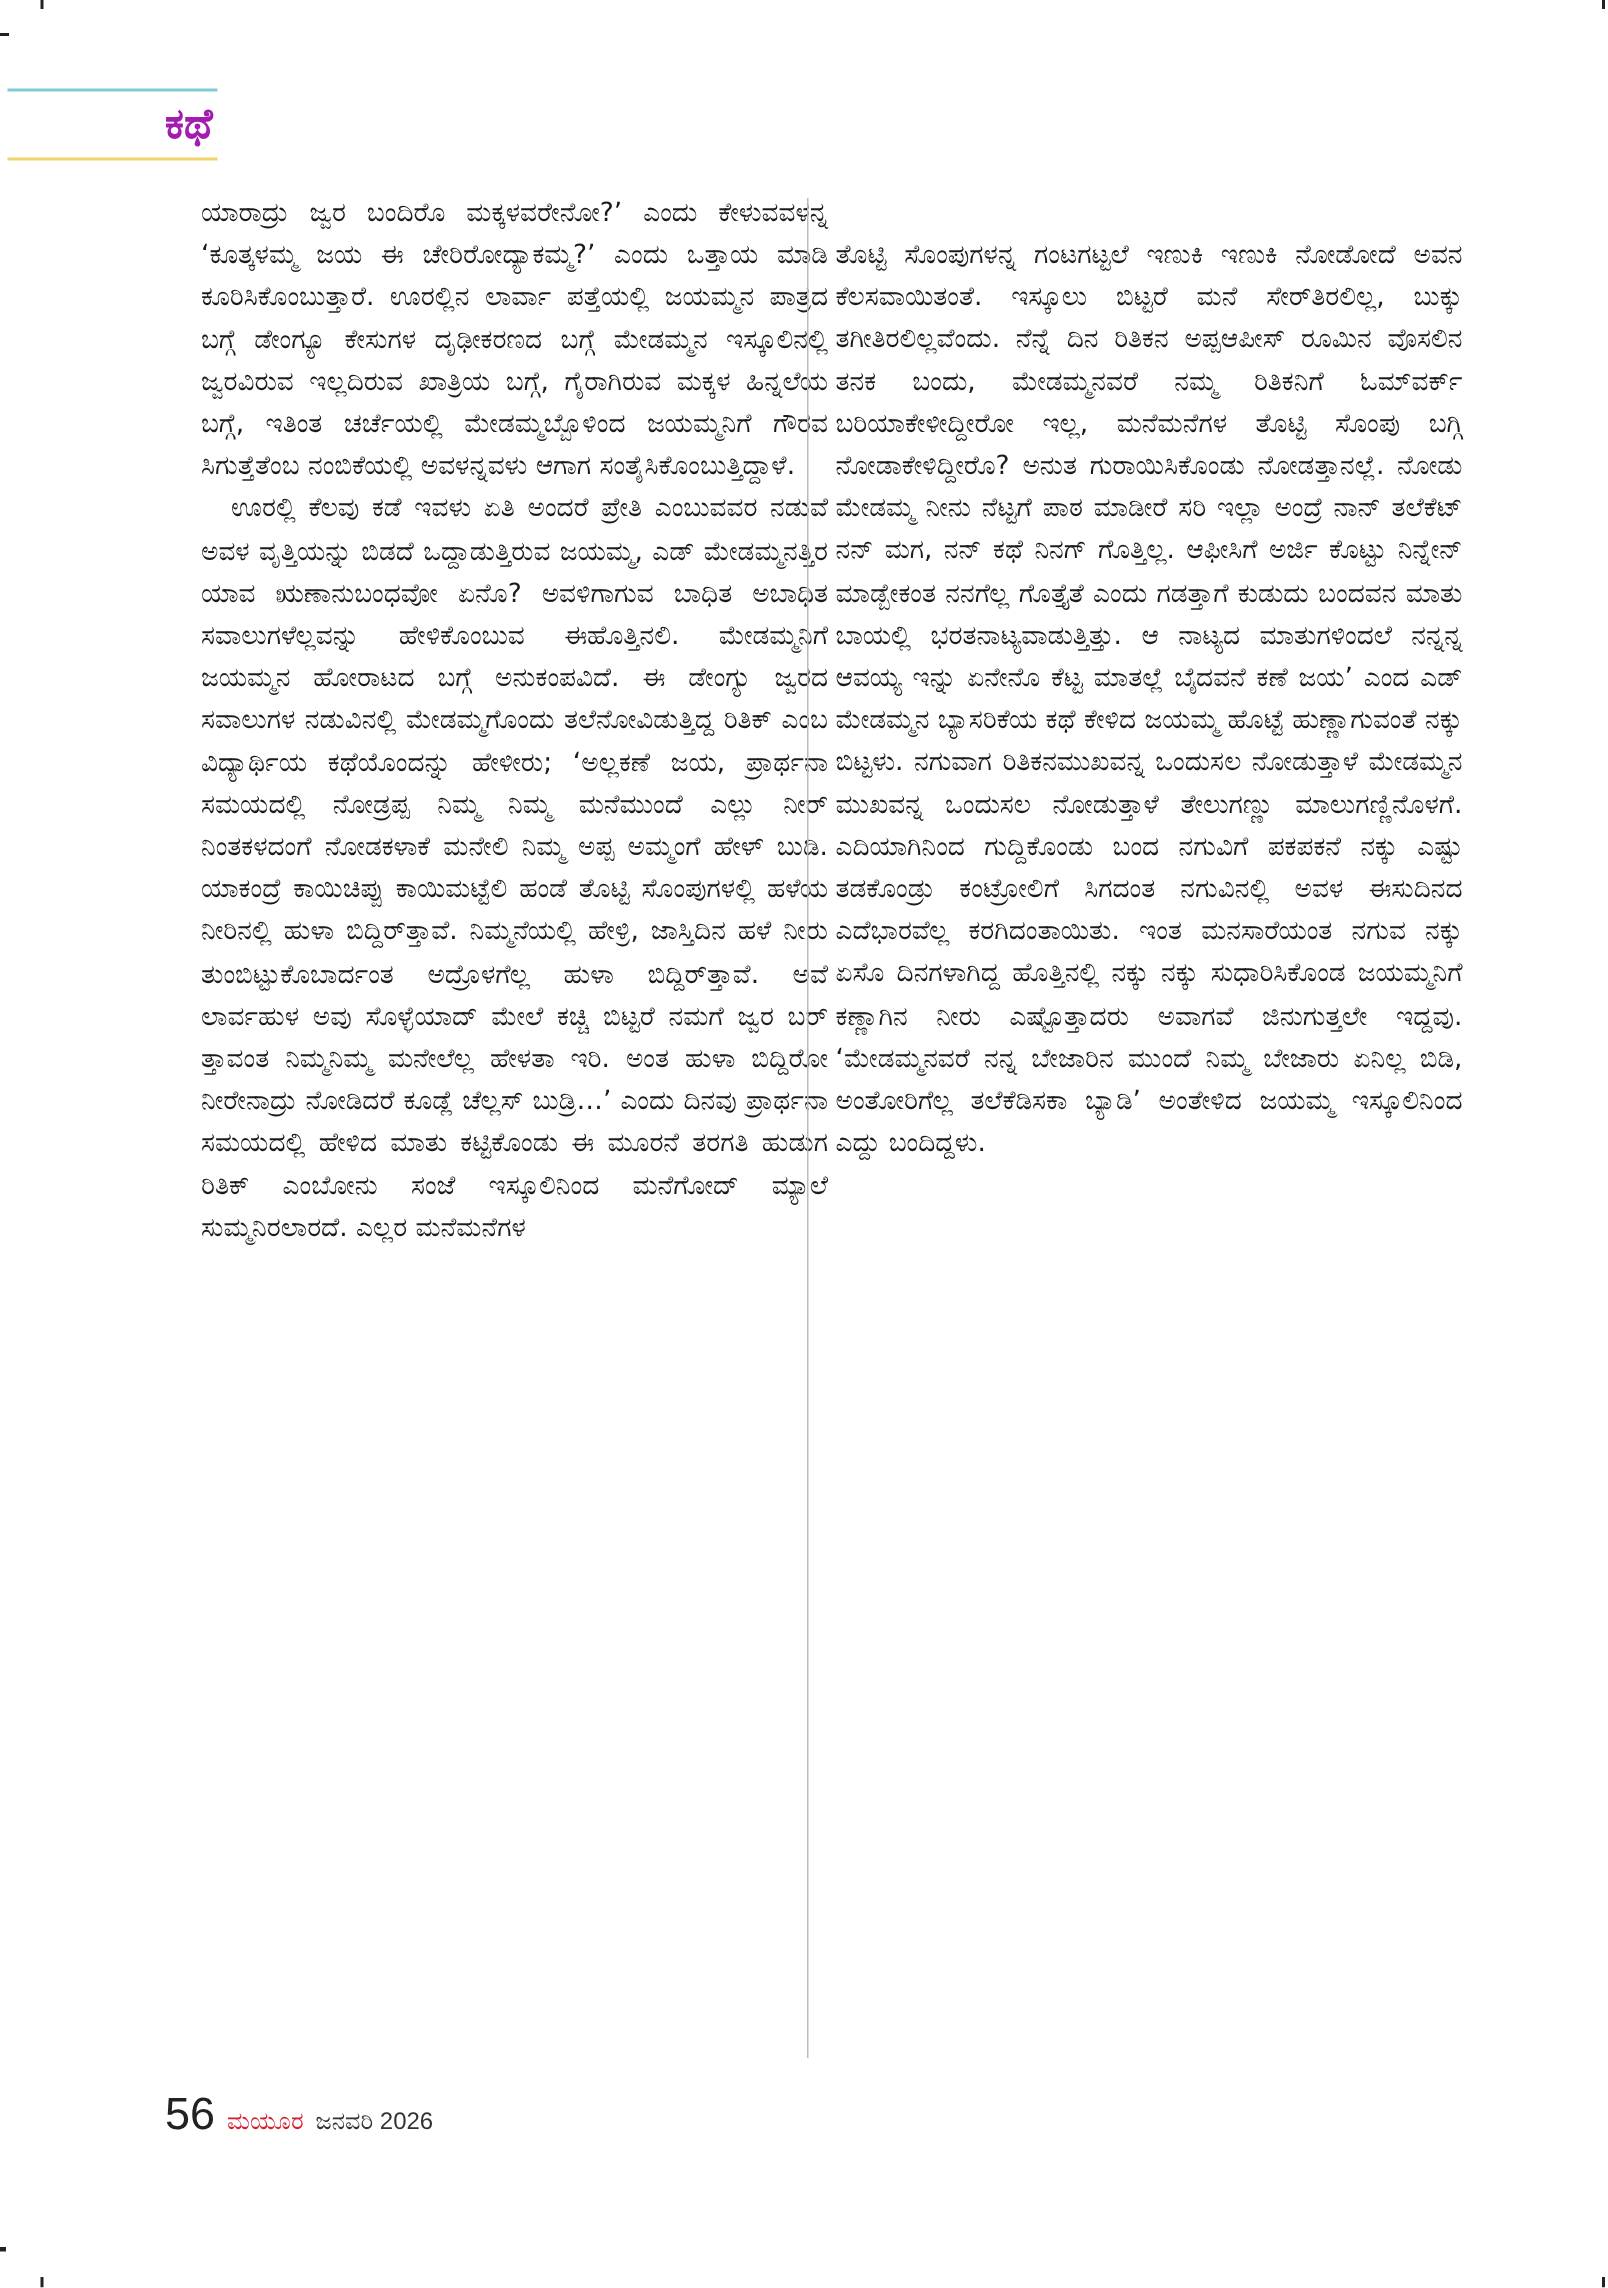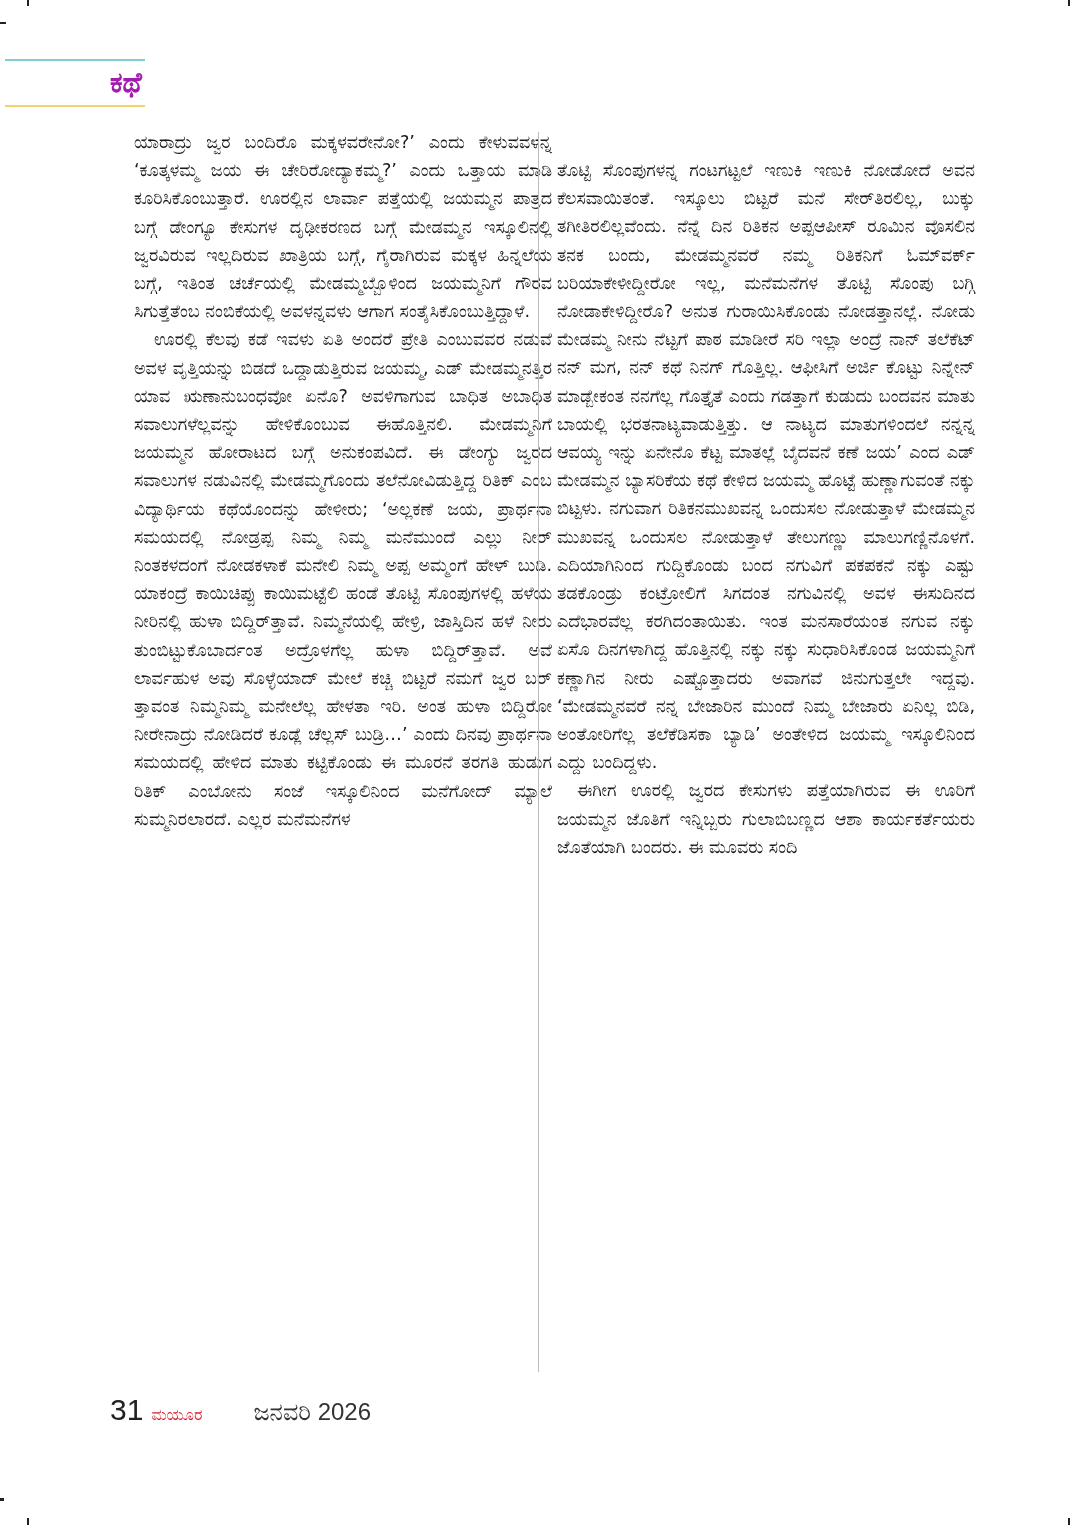--- a/index.html
+++ b/index.html
@@ -18,21 +18,21 @@
     font-size: 17.6px; line-height: 28.2px; text-align: justify;
   }
   .col p { margin: 0; }
   .col p.indent { text-indent: 20px; }
   .col-left { left: 110px; margin-left: 24px; }
   .col-right { left: 557px; margin-top: 28px; }
   .divider { position: absolute; left: 538px; top: 132px; width: 1px; height: 1240px; background: #bbbbbb; }
   .footer { position: absolute; left: 110px; top: 1393px; display: flex; align-items: baseline; gap: 8px; }
   .page-num { font-family: "Liberation Sans", sans-serif; font-size: 30px; color: #222; }
   .mag { font-weight: normal; font-size: 16px; color: #d6212f; }
-  .issue { font-family: "Liberation Sans", sans-serif; font-size: 24px; color: #333; margin-left: 43px; }
+  .issue { font-family: "Liberation Sans", sans-serif; font-size: 16px; color: #333; }
 </style>
 </head>
 <body>
 
 <div class="crop" style="left:27px;top:0;width:2px;height:6px;"></div>
 <div class="crop" style="left:0;top:22px;width:6px;height:2px;"></div>
 <div class="crop" style="left:1068px;top:0;width:2px;height:6px;"></div>
 <div class="crop" style="left:0;top:1498px;width:4px;height:3px;"></div>
 <div class="crop" style="left:27px;top:1518px;width:2px;height:7px;"></div>
 <div class="crop" style="left:1068px;top:1518px;width:2px;height:7px;"></div>
@@ -43,20 +43,19 @@
 
 <div class="col col-left">
   <p>ಯಾರಾದ್ರು ಜ್ವರ ಬಂದಿರೊ ಮಕ್ಕಳವರೇನೋ?’ ಎಂದು ಕೇಳುವವಳನ್ನ ‘ಕೂತ್ಕಳಮ್ಮ ಜಯ ಈ ಚೇರಿರೋದ್ಯಾಕಮ್ಮ?’ ಎಂದು ಒತ್ತಾಯ ಮಾಡಿ ಕೂರಿಸಿಕೊಂಬುತ್ತಾರೆ. ಊರಲ್ಲಿನ ಲಾರ್ವಾ ಪತ್ತೆಯಲ್ಲಿ ಜಯಮ್ಮನ ಪಾತ್ರದ ಬಗ್ಗೆ ಡೇಂಗ್ಯೂ ಕೇಸುಗಳ ದೃಢೀಕರಣದ ಬಗ್ಗೆ ಮೇಡಮ್ಮನ ಇಸ್ಕೂಲಿನಲ್ಲಿ ಜ್ವರವಿರುವ ಇಲ್ಲದಿರುವ ಖಾತ್ರಿಯ ಬಗ್ಗೆ, ಗೈರಾಗಿರುವ ಮಕ್ಕಳ ಹಿನ್ನಲೆಯ ಬಗ್ಗೆ, ಇತಿಂತ ಚರ್ಚೆಯಲ್ಲಿ ಮೇಡಮ್ಮಬ್ಬೊಳಿಂದ ಜಯಮ್ಮನಿಗೆ ಗೌರವ ಸಿಗುತ್ತೆತೆಂಬ ನಂಬಿಕೆಯಲ್ಲಿ ಅವಳನ್ನವಳು ಆಗಾಗ ಸಂತೈಸಿಕೊಂಬುತ್ತಿದ್ದಾಳೆ.</p>
   <p class="indent">ಊರಲ್ಲಿ ಕೆಲವು ಕಡೆ ಇವಳು ಏತಿ ಅಂದರೆ ಪ್ರೇತಿ ಎಂಬುವವರ ನಡುವೆ ಅವಳ ವೃತ್ತಿಯನ್ನು ಬಿಡದೆ ಒದ್ದಾಡುತ್ತಿರುವ ಜಯಮ್ಮ, ಎಡ್ ಮೇಡಮ್ಮನತ್ತಿರ ಯಾವ ಋಣಾನುಬಂಧವೋ ಏನೊ? ಅವಳಿಗಾಗುವ ಬಾಧಿತ ಅಬಾಧಿತ ಸವಾಲುಗಳೆಲ್ಲವನ್ನು ಹೇಳಿಕೊಂಬುವ ಈಹೊತ್ತಿನಲಿ. ಮೇಡಮ್ಮನಿಗೆ ಜಯಮ್ಮನ ಹೋರಾಟದ ಬಗ್ಗೆ ಅನುಕಂಪವಿದೆ. ಈ ಡೇಂಗ್ಯು ಜ್ವರದ ಸವಾಲುಗಳ ನಡುವಿನಲ್ಲಿ ಮೇಡಮ್ಮಗೊಂದು ತಲೆನೋವಿಡುತ್ತಿದ್ದ ರಿತಿಕ್ ಎಂಬ ವಿದ್ಯಾರ್ಥಿಯ ಕಥೆಯೊಂದನ್ನು ಹೇಳೀರು; ‘ಅಲ್ಲಕಣೆ ಜಯ, ಪ್ರಾರ್ಥನಾ ಸಮಯದಲ್ಲಿ ನೋಡ್ರಪ್ಪ ನಿಮ್ಮ ನಿಮ್ಮ ಮನೆಮುಂದೆ ಎಲ್ಲು ನೀರ್ ನಿಂತಕಳದಂಗೆ ನೋಡಕಳಾಕೆ ಮನೇಲಿ ನಿಮ್ಮ ಅಪ್ಪ ಅಮ್ಮಂಗೆ ಹೇಳ್ ಬುಡಿ. ಯಾಕಂದ್ರೆ ಕಾಯಿಚಿಪ್ಪು ಕಾಯಿಮಟ್ಟೆಲಿ ಹಂಡೆ ತೊಟ್ಟಿ ಸೊಂಪುಗಳಲ್ಲಿ ಹಳೆಯ ನೀರಿನಲ್ಲಿ ಹುಳಾ ಬಿದ್ದಿರ್‌ತ್ತಾವೆ. ನಿಮ್ಮನೆಯಲ್ಲಿ ಹೇಳ್ರಿ, ಜಾಸ್ತಿದಿನ ಹಳೆ ನೀರು ತುಂಬಿಟ್ಟುಕೊಬಾರ್ದಂತ ಅದ್ರೊಳಗೆಲ್ಲ ಹುಳಾ ಬಿದ್ದಿರ್‌ತ್ತಾವೆ. ಅವೆ ಲಾರ್ವಹುಳ ಅವು ಸೊಳ್ಳೆಯಾದ್ ಮೇಲೆ ಕಚ್ಚಿ ಬಿಟ್ಟರೆ ನಮಗೆ ಜ್ವರ ಬರ್ ತ್ತಾವಂತ ನಿಮ್ಮನಿಮ್ಮ ಮನೇಲೆಲ್ಲ ಹೇಳತಾ ಇರಿ. ಅಂತ ಹುಳಾ ಬಿದ್ದಿರೋ ನೀರೇನಾದ್ರು ನೋಡಿದರೆ ಕೂಡ್ಲೆ ಚೆಲ್ಲಸ್ ಬುಡ್ರಿ…’ ಎಂದು ದಿನವು ಪ್ರಾರ್ಥನಾ ಸಮಯದಲ್ಲಿ ಹೇಳಿದ ಮಾತು ಕಟ್ಟಿಕೊಂಡು ಈ ಮೂರನೆ ತರಗತಿ ಹುಡುಗ ರಿತಿಕ್ ಎಂಬೋನು ಸಂಜೆ ಇಸ್ಕೂಲಿನಿಂದ ಮನೆಗೋದ್ ಮ್ಯಾಲೆ ಸುಮ್ಮನಿರಲಾರದೆ. ಎಲ್ಲರ ಮನೆಮನೆಗಳ</p>
 </div>
 
 <div class="divider"></div>
 
 <div class="col col-right">
   <p>ತೊಟ್ಟಿ ಸೊಂಪುಗಳನ್ನ ಗಂಟಗಟ್ಟಲೆ ಇಣುಕಿ ಇಣುಕಿ ನೋಡೋದೆ ಅವನ ಕೆಲಸವಾಯಿತಂತೆ. ಇಸ್ಕೂಲು ಬಿಟ್ಟರೆ ಮನೆ ಸೇರ್‌ತಿರಲಿಲ್ಲ, ಬುಕ್ಕು ತಗೀತಿರಲಿಲ್ಲವೆಂದು. ನೆನ್ನೆ ದಿನ ರಿತಿಕನ ಅಪ್ಪಆಪೀಸ್ ರೂಮಿನ ವೊಸಲಿನ ತನಕ ಬಂದು, ಮೇಡಮ್ಮನವರೆ ನಮ್ಮ ರಿತಿಕನಿಗೆ ಓಮ್‌ವರ್ಕ್ ಬರಿಯಾಕೇಳೀದ್ದೀರೋ ಇಲ್ಲ, ಮನೆಮನೆಗಳ ತೊಟ್ಟಿ ಸೊಂಪು ಬಗ್ಗಿ ನೋಡಾಕೇಳಿದ್ದೀರೊ? ಅನುತ ಗುರಾಯಿಸಿಕೊಂಡು ನೋಡತ್ತಾನಲ್ಲೆ. ನೋಡು ಮೇಡಮ್ಮ ನೀನು ನೆಟ್ಟಗೆ ಪಾಠ ಮಾಡೀರೆ ಸರಿ ಇಲ್ಲಾ ಅಂದ್ರೆ ನಾನ್ ತಲೆಕೆಟ್ ನನ್ ಮಗ, ನನ್ ಕಥೆ ನಿನಗ್ ಗೊತ್ತಿಲ್ಲ. ಆಫೀಸಿಗೆ ಅರ್ಜಿ ಕೊಟ್ಟು ನಿನ್ನೇನ್ ಮಾಡ್ಬೇಕಂತ ನನಗೆಲ್ಲ ಗೊತ್ತೈತೆ ಎಂದು ಗಡತ್ತಾಗೆ ಕುಡುದು ಬಂದವನ ಮಾತು ಬಾಯಲ್ಲಿ ಭರತನಾಟ್ಯವಾಡುತ್ತಿತ್ತು. ಆ ನಾಟ್ಯದ ಮಾತುಗಳಿಂದಲೆ ನನ್ನನ್ನ ಆವಯ್ಯ ಇನ್ನು ಏನೇನೊ ಕೆಟ್ಟ ಮಾತಲ್ಲೆ ಬೈದವನೆ ಕಣೆ ಜಯ’ ಎಂದ ಎಡ್ ಮೇಡಮ್ಮನ ಬ್ಯಾಸರಿಕೆಯ ಕಥೆ ಕೇಳಿದ ಜಯಮ್ಮ ಹೊಟ್ಟೆ ಹುಣ್ಣಾಗುವಂತೆ ನಕ್ಕು ಬಿಟ್ಟಳು. ನಗುವಾಗ ರಿತಿಕನಮುಖವನ್ನ ಒಂದುಸಲ ನೋಡುತ್ತಾಳೆ ಮೇಡಮ್ಮನ ಮುಖವನ್ನ ಒಂದುಸಲ ನೋಡುತ್ತಾಳೆ ತೇಲುಗಣ್ಣು ಮಾಲುಗಣ್ಣಿನೊಳಗೆ. ಎದಿಯಾಗಿನಿಂದ ಗುದ್ದಿಕೊಂಡು ಬಂದ ನಗುವಿಗೆ ಪಕಪಕನೆ ನಕ್ಕು ಎಷ್ಟು ತಡಕೊಂಡ್ರು ಕಂಟ್ರೋಲಿಗೆ ಸಿಗದಂತ ನಗುವಿನಲ್ಲಿ ಅವಳ ಈಸುದಿನದ ಎದೆಭಾರವೆಲ್ಲ ಕರಗಿದಂತಾಯಿತು. ಇಂತ ಮನಸಾರೆಯಂತ ನಗುವ ನಕ್ಕು ಏಸೊ ದಿನಗಳಾಗಿದ್ದ ಹೊತ್ತಿನಲ್ಲಿ ನಕ್ಕು ನಕ್ಕು ಸುಧಾರಿಸಿಕೊಂಡ ಜಯಮ್ಮನಿಗೆ ಕಣ್ಣಾಗಿನ ನೀರು ಎಷ್ಟೊತ್ತಾದರು ಅವಾಗವೆ ಜಿನುಗುತ್ತಲೇ ಇದ್ದವು. ‘ಮೇಡಮ್ಮನವರೆ ನನ್ನ ಬೇಜಾರಿನ ಮುಂದೆ ನಿಮ್ಮ ಬೇಜಾರು ಏನಿಲ್ಲ ಬಿಡಿ, ಅಂತೋರಿಗೆಲ್ಲ ತಲೆಕೆಡಿಸಕಾ ಬ್ಯಾಡಿ’ ಅಂತೇಳಿದ ಜಯಮ್ಮ ಇಸ್ಕೂಲಿನಿಂದ ಎದ್ದು ಬಂದಿದ್ದಳು.</p>
-  <p class="indent">ಈಗೀಗ ಊರಲ್ಲಿ ಜ್ವರದ ಕೇಸುಗಳು ಪತ್ತೆಯಾಗಿರುವ ಈ ಊರಿಗೆ ಜಯಮ್ಮನ ಜೊತಿಗೆ ಇನ್ನಿಬ್ಬರು ಗುಲಾಬಿಬಣ್ಣದ ಆಶಾ ಕಾರ್ಯಕರ್ತೆಯರು ಜೊತೆಯಾಗಿ ಬಂದರು. ಈ ಮೂವರು ಸಂದಿ</p>
 </div>
 
 <div class="footer">
-  <span class="page-num">31</span>
+  <span class="page-num">56</span>
   <span class="mag">ಮಯೂರ</span>
   <span class="issue">ಜನವರಿ 2026</span>
 </div>
 
 </body></html>

